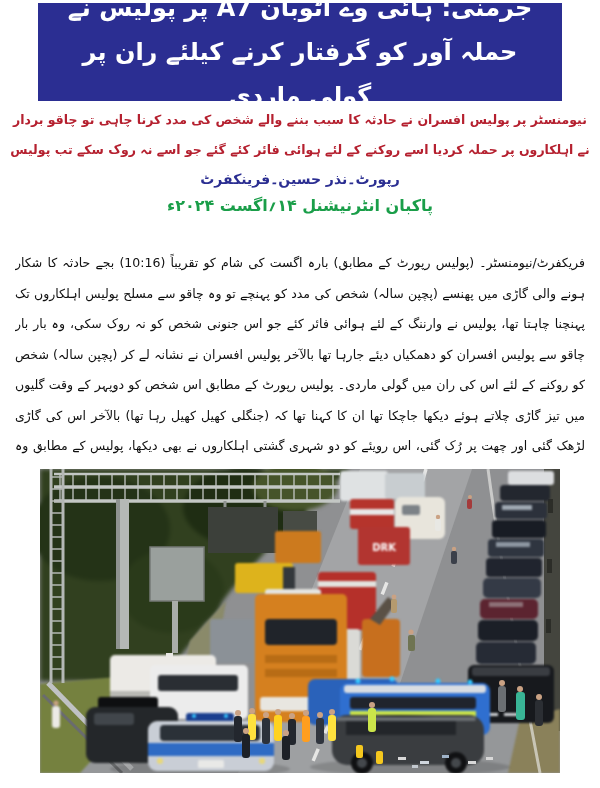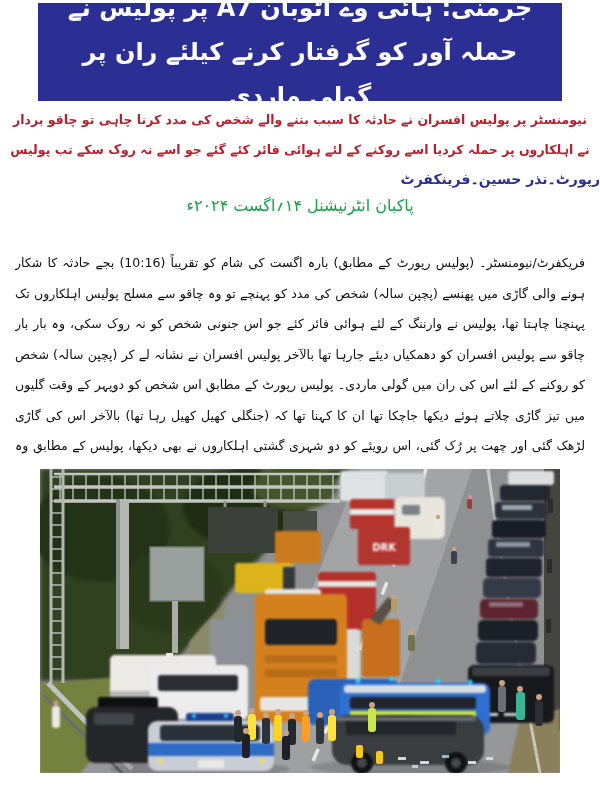--- a/index.html
+++ b/index.html
@@ -13,27 +13,27 @@
     display:flex;align-items:center;justify-content:center;text-align:center;
     direction:rtl;font-size:24px;font-weight:bold;line-height:44px;padding:8px 10px;box-sizing:border-box;
   }
   .subheading{
     position:absolute;top:105px;left:8px;right:8px;height:64px;overflow:hidden;
     color:#b5202f;direction:rtl;text-align:center;
     font-size:12.5px;font-weight:bold;line-height:30px;
   }
   .byline{
     position:absolute;top:171px;left:0;right:0;
-    color:#2b2e92;direction:rtl;
+    color:#2b2e92;direction:rtl;text-align:center;
     font-size:14px;font-weight:bold;
   }
   .dateline{
     position:absolute;top:196px;left:0;right:0;
     color:#1a9e49;direction:rtl;text-align:center;
-    font-size:16px;font-weight:normal;
+    font-size:16px;font-weight:bold;
   }
   .body-text{
     position:absolute;top:248px;left:15px;right:15px;height:214px;overflow:hidden;
     color:#101010;direction:rtl;text-align:justify;text-align-last:center;
     font-size:12.5px;line-height:30.5px;
   }
   .photo{
     position:absolute;top:469px;left:40px;width:520px;height:304px;margin:0;
     overflow:hidden;background:#8f9092;
   }

